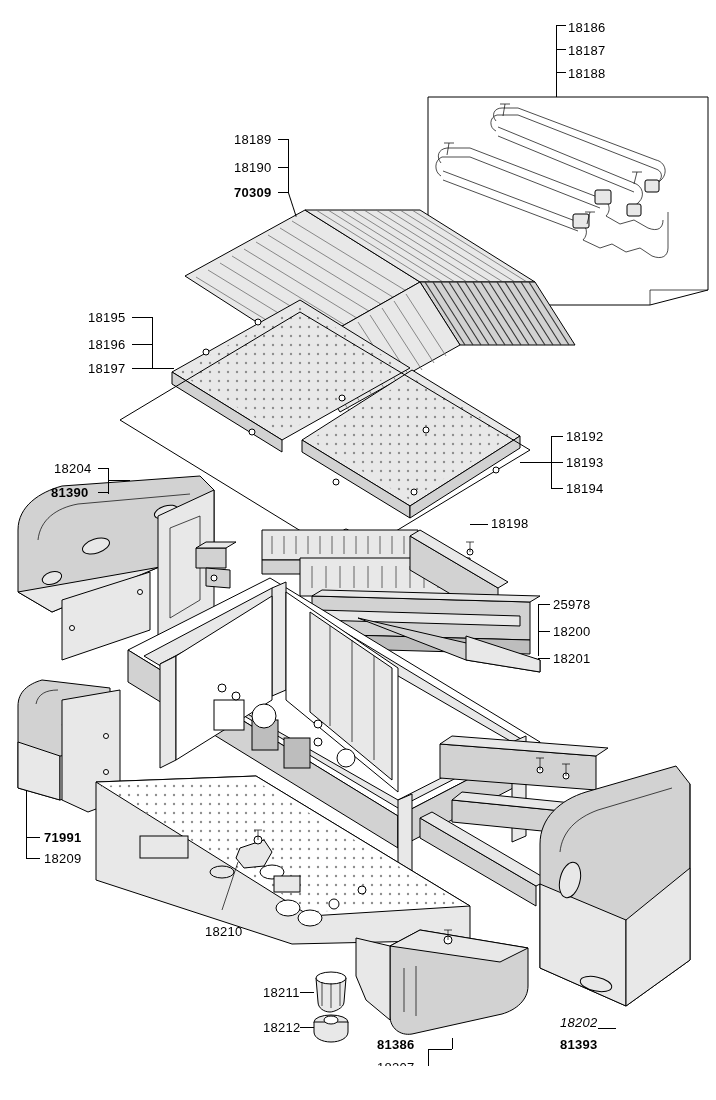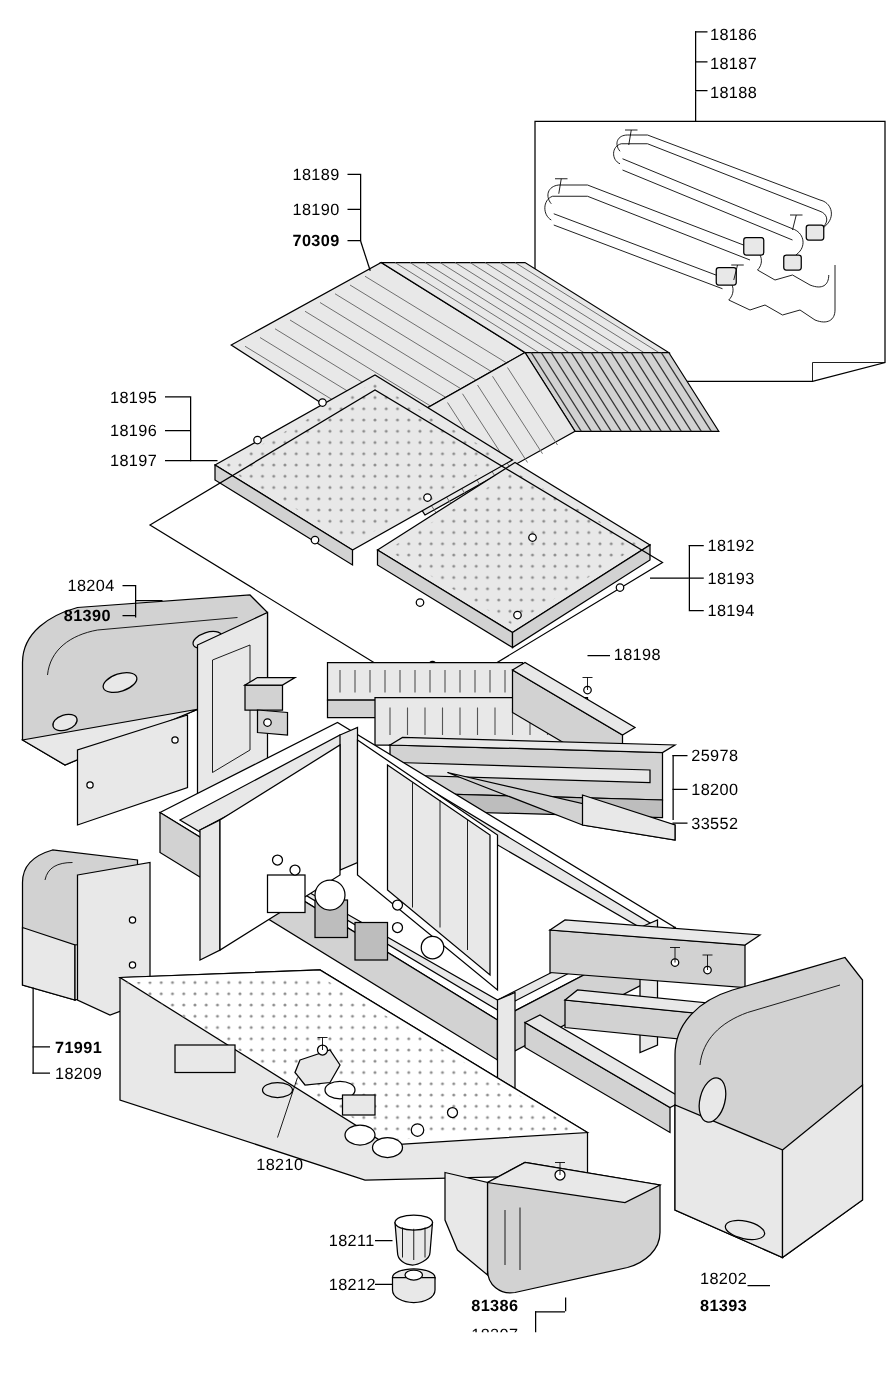--- a/index.html
+++ b/index.html
@@ -417,28 +417,28 @@
   <div class="label" style="left:566px;top:455px;">18193</div>
   <div class="label" style="left:566px;top:481px;">18194</div>
 
   <div class="label" style="left:491px;top:516px;">18198</div>
 
   <div class="label" style="left:54px;top:461px;">18204</div>
   <div class="label bold" style="left:51px;top:485px;">81390</div>
 
   <div class="label" style="left:553px;top:597px;">25978</div>
   <div class="label" style="left:553px;top:624px;">18200</div>
-  <div class="label" style="left:553px;top:651px;">33552</div>
+  <div class="label" style="left:553px;top:651px;">18201</div>
 
   <div class="label bold" style="left:44px;top:830px;">71991</div>
   <div class="label" style="left:44px;top:851px;">18209</div>
 
   <div class="label" style="left:205px;top:924px;">18210</div>
   <div class="label" style="left:263px;top:985px;">18211</div>
   <div class="label" style="left:263px;top:1020px;">18212</div>
 
   <div class="label bold" style="left:377px;top:1037px;">81386</div>
   <div class="label" style="left:377px;top:1060px;">18207</div>
 
-  <div class="label" style="left:560px;top:1015px;">18202</div>
+  <div class="label" style="left:560px;top:1015px;font-style:italic;">18202</div>
   <div class="label bold" style="left:560px;top:1037px;">81393</div>
 
 </div>
 
 </body></html>

